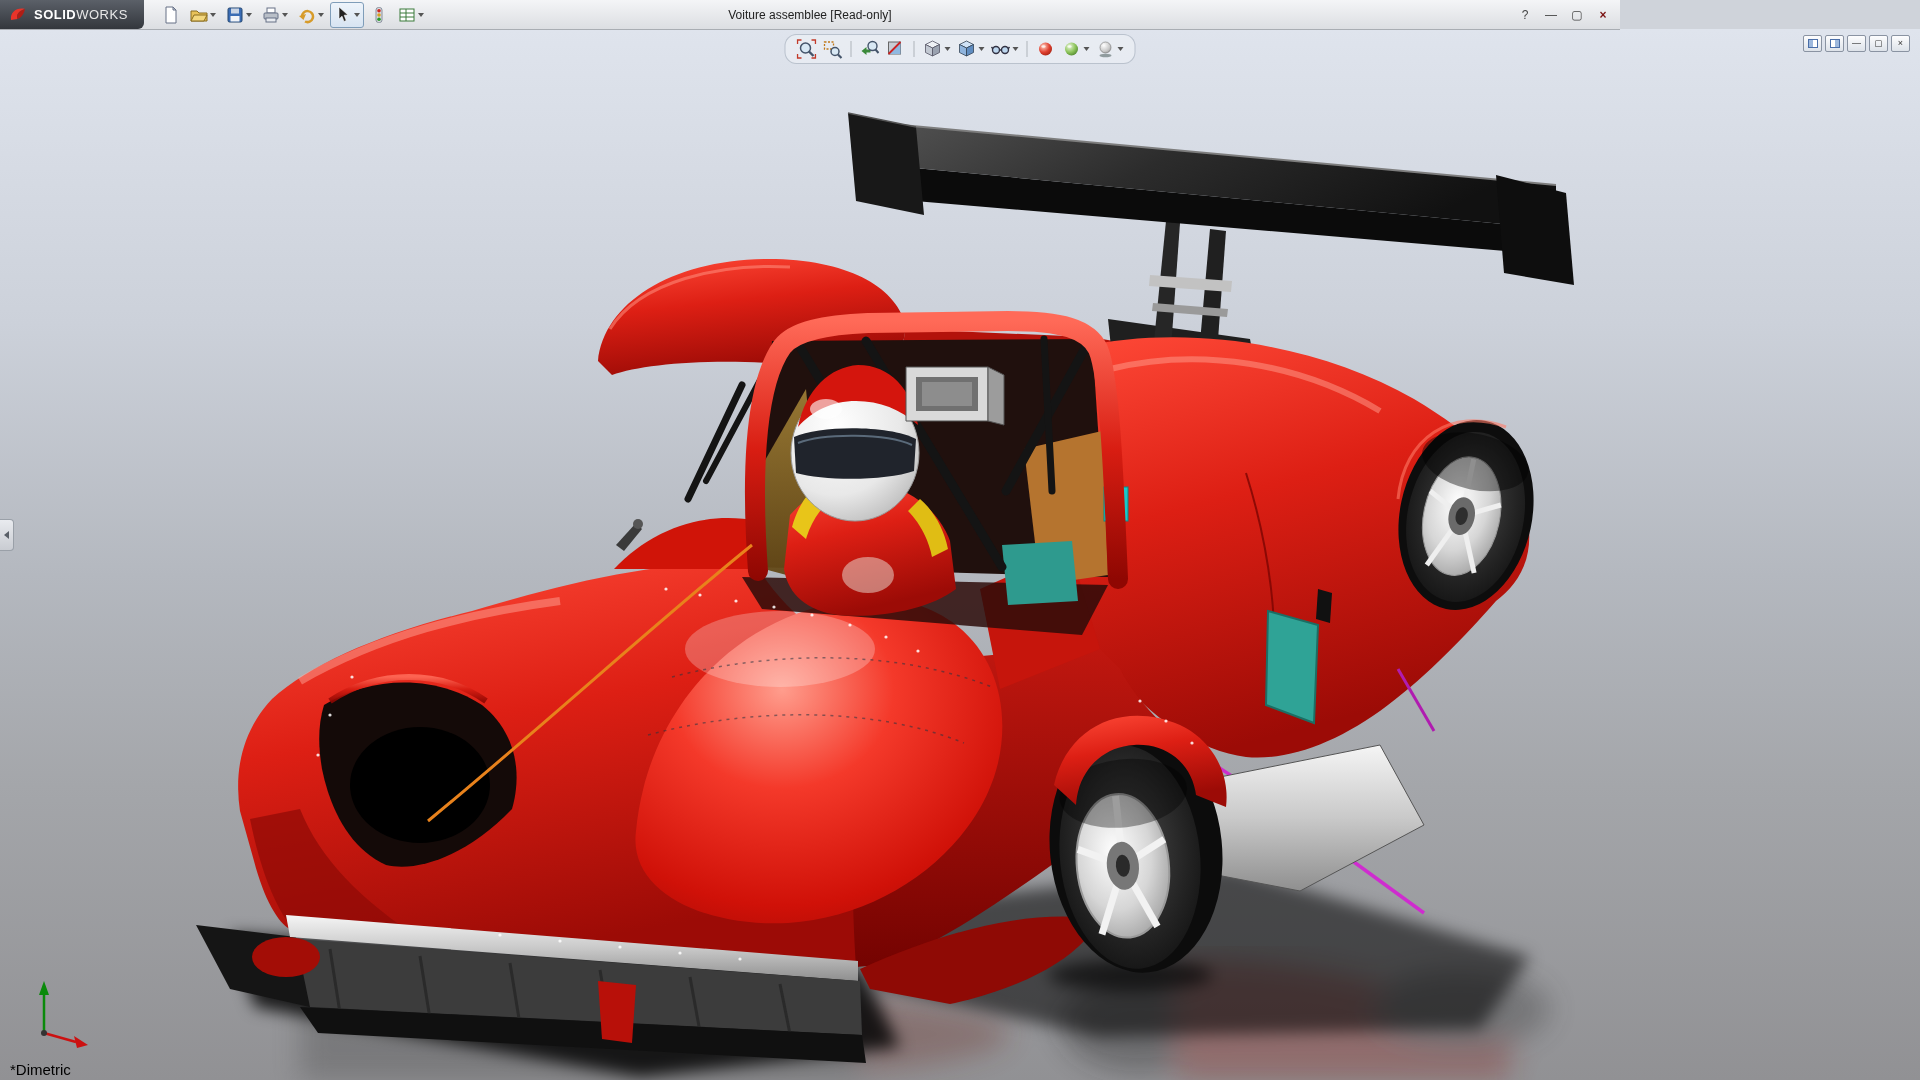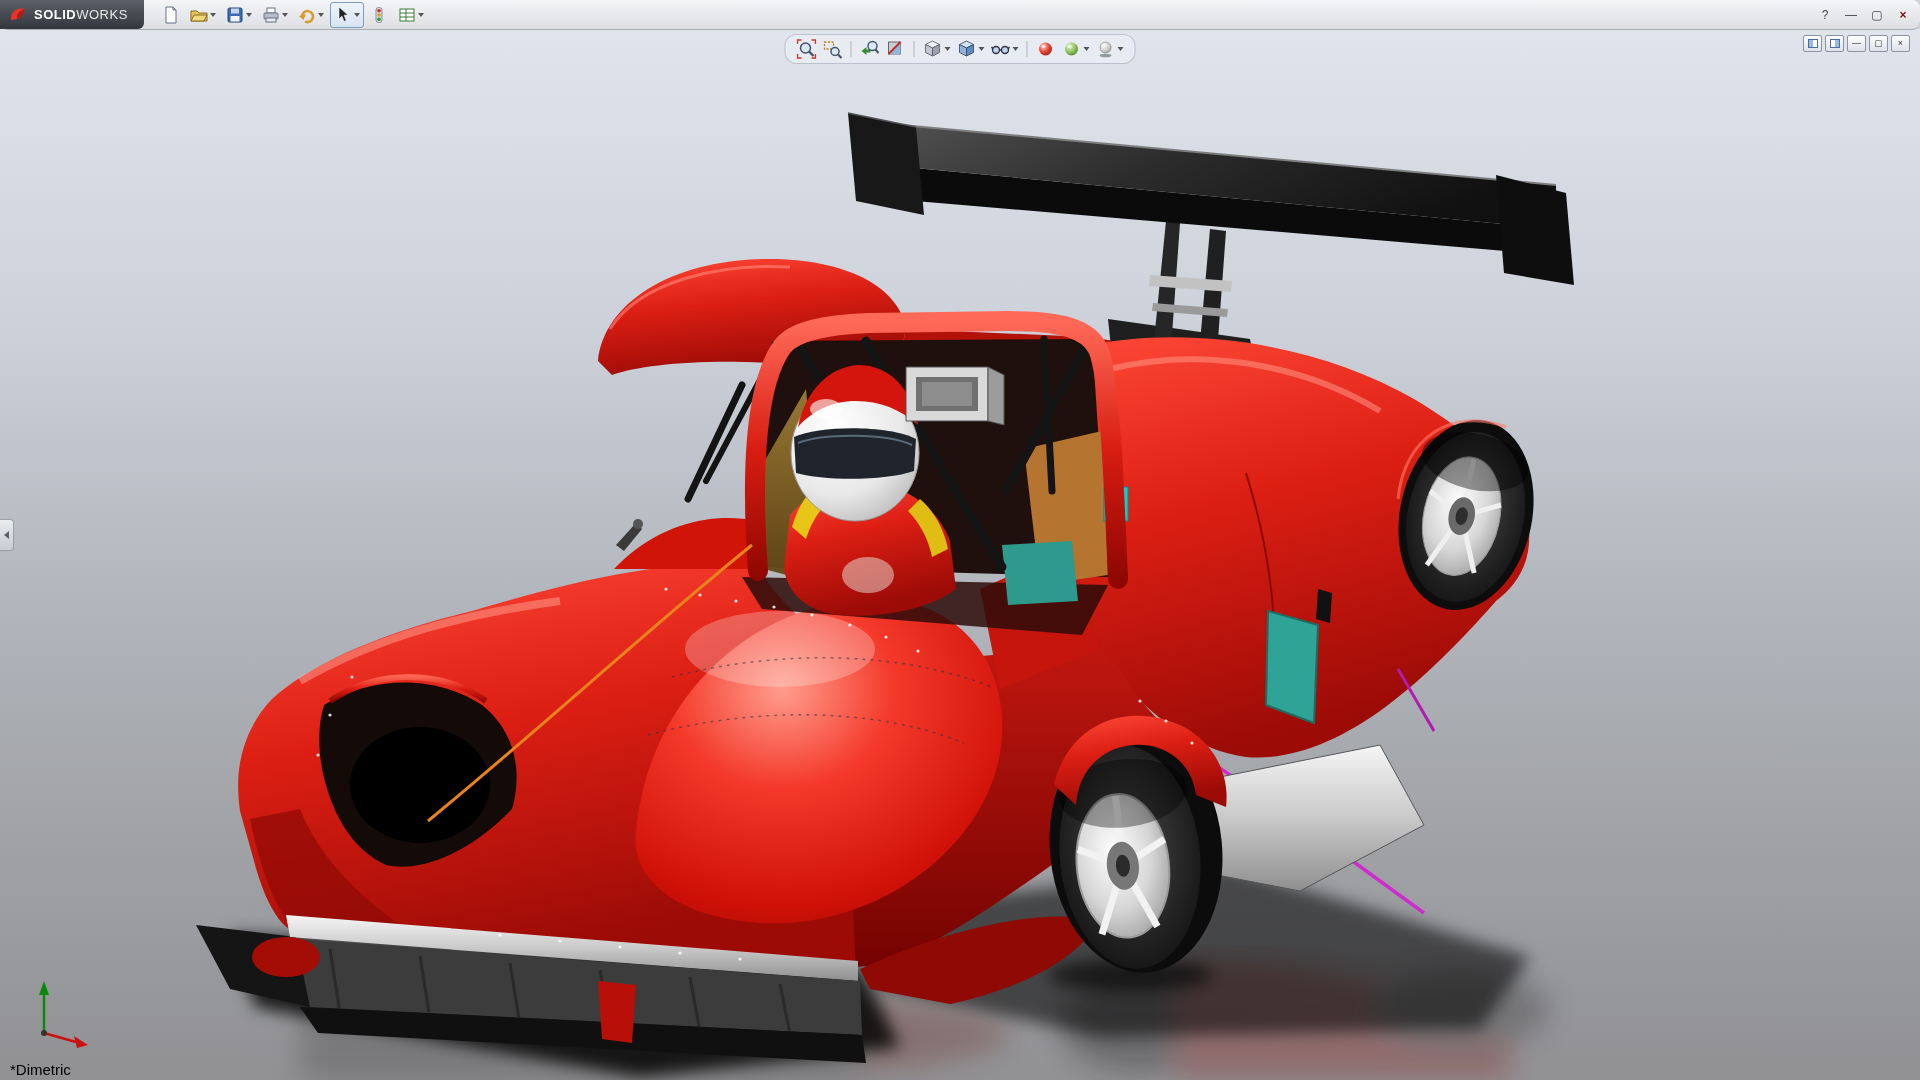--- a/index.html
+++ b/index.html
@@ -1,20 +1,20 @@
 <!DOCTYPE html>
 <html><head>
 <meta charset="utf-8">
 <style>
   html,body{margin:0;padding:0;width:1920px;height:1080px;overflow:hidden;
     font-family:"Liberation Sans", sans-serif; background:#cfd3da;}
   
-  .titlebar{position:absolute;left:0;top:0;width:1920px;height:29px;
+  .titlebar{position:absolute;left:0;top:0;width:1620px;height:29px;
     background:linear-gradient(#f4f5f7,#dcdee2);border-bottom:1px solid #a9adb3;
-    display:flex;align-items:center;z-index:30;border-radius:8px;}
+    display:flex;align-items:center;z-index:30;}
   .logo{height:29px;padding:0 16px 0 8px;display:flex;align-items:center;gap:6px;
     background:linear-gradient(#5b6068,#33373d);border-bottom-right-radius:6px;}
   .brand{color:#fff;font-size:13px;letter-spacing:.5px;}
   .brand b{font-weight:bold}.brand span{font-weight:normal;color:#e8e8e8}
   .maintb{display:flex;align-items:center;margin-left:14px;gap:2px;}
   .tb-btn{height:24px;padding:0 3px;display:flex;align-items:center;justify-content:center;
     border:1px solid transparent;border-radius:3px;gap:2px;}
   .tb-btn.selected{background:linear-gradient(#eef4fb,#d7e4f2);border:1px solid #7f9db9;}
   .caret{width:0;height:0;border-left:3px solid transparent;border-right:3px solid transparent;
     border-top:4px solid #555;}
@@ -112,20 +112,21 @@
     </div>
     <div class="tb-btn">
       <svg width="18" height="18" viewBox="0 0 18 18">
         <rect x="2" y="3" width="14" height="12" fill="#ffffff" stroke="#3a7a3a"></rect>
         <path d="M2,7 h14 M2,11 h14 M8,3 v12" stroke="#3a7a3a" stroke-width="1"></path>
       </svg>
       <i class="caret"></i>
     </div>
   </div>
 
+  <div class="tb-title">Voiture assemblee [Read-only]</div>
 
   <div class="winctl">
     <span>?</span>
     <span>—</span>
     <span>▢</span>
     <span class="close">×</span>
   </div>
 </div>
 
 <div class="viewport">

